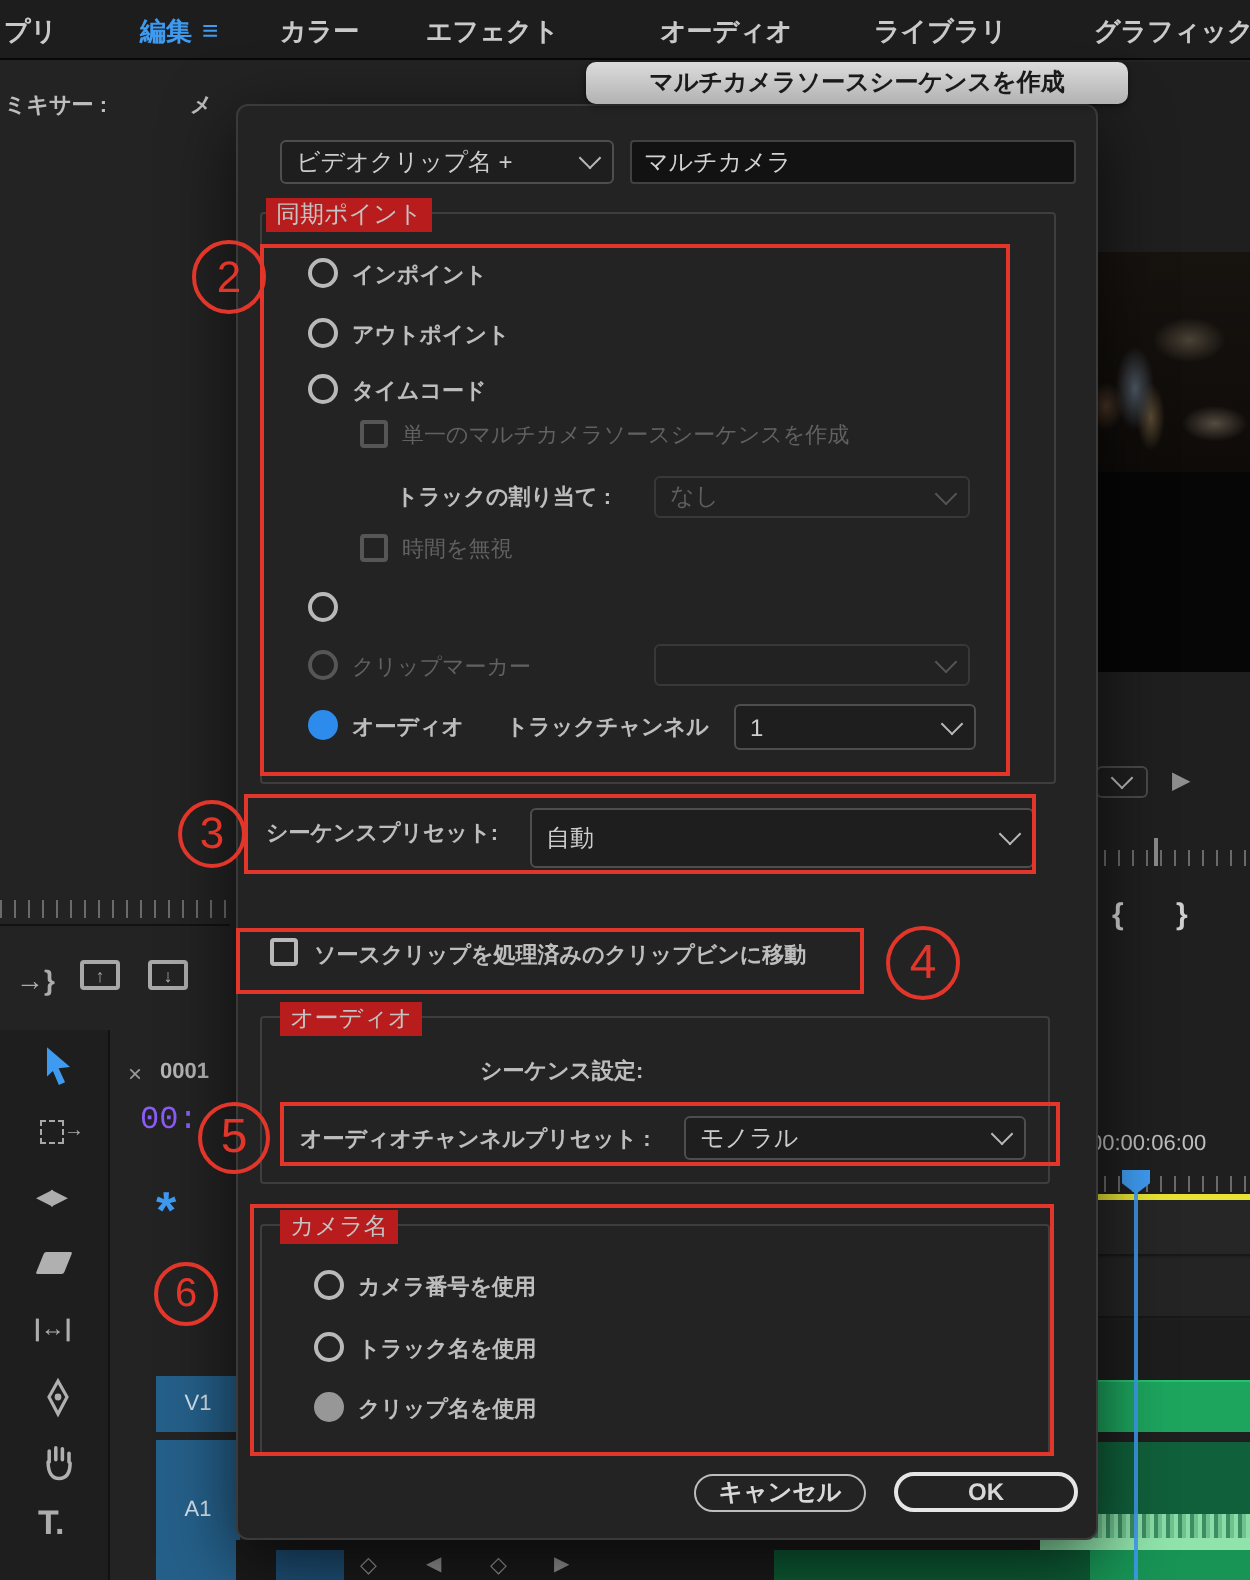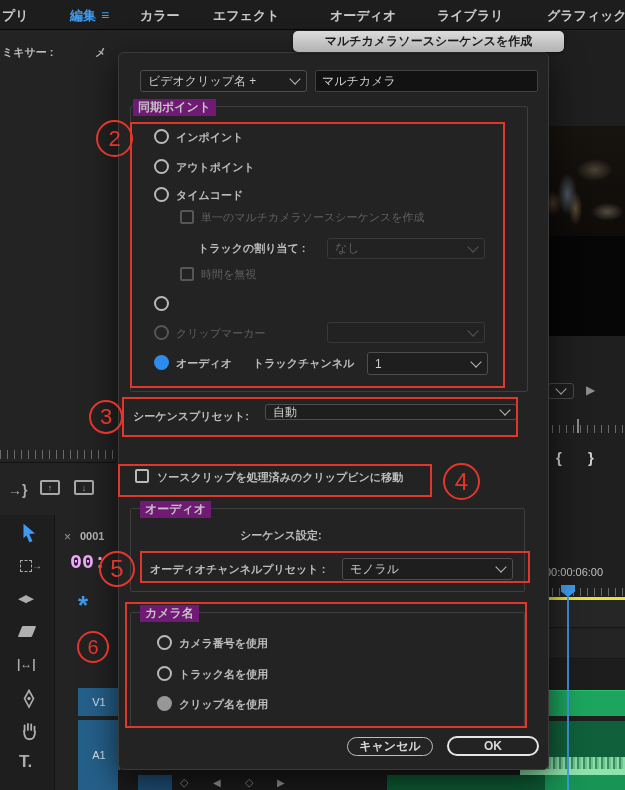--- a/index.html
+++ b/index.html
@@ -22,21 +22,21 @@
   .radio.selgray{background:#979797;border:none}
   .cb{width:14px;height:14px;border:2px solid #b9b9b9;border-radius:2px}
   .cb.dis{border-color:#565656}
   .dd{background:#1e1e1e;border:1px solid #4e4e4e;border-radius:3px;display:flex;align-items:center;
       justify-content:space-between;padding:0 7px;color:#cdcdcd;font-size:12px;white-space:nowrap}
   .dd.dis{border-color:#383838;background:#222222;color:#5e5e5e}
   .chev{width:7px;height:7px;border-right:1.6px solid #b9b9b9;border-bottom:1.6px solid #b9b9b9;
         transform:rotate(45deg);margin-top:-4px;flex:0 0 auto}
   .dd.dis .chev{border-color:#555}
   .group{border:1px solid #3e3e3e;border-radius:2px}
-  .legend{background:#701a75;color:#c3c3c3;font-size:12px;font-weight:bold;padding:0 5px;white-space:nowrap}
+  .legend{background:#b91c1c;color:#c3c3c3;font-size:12px;font-weight:normal;padding:0 5px;white-space:nowrap}
   .input{background:#121212;border:1px solid #414141;border-radius:2px;color:#d2d2d2;font-size:12px;
          padding:0 6px;display:flex;align-items:center}
   .pill{border:1.5px solid #bdbdbd;border-radius:11px;color:#d8d8d8;font-size:12px;font-weight:bold;
         display:flex;align-items:center;justify-content:center;background:transparent;cursor:pointer}
   .pill.primary{border-width:2px;border-color:#e6e6e6}
   
   .redr{border:2px solid #e3362b;z-index:40}
   .redc{border:2px solid #e3362b;border-radius:50%;color:#e3362b;display:flex;align-items:center;
         justify-content:center;font-size:22px;z-index:41;background:transparent}
   
@@ -101,21 +101,21 @@
         <path d="M9 9 V3.5"></path>
         <path d="M12 9 V4"></path>
         <path d="M15 10 V6"></path>
       <path d="M5.5 10 c0 5 2 7.5 5 7.5 c3 0 5 -2 5 -7"></path>
     </g>
   </svg>
   <span class="abs toolglyph" style="left:19px;top:752px;font-size:17px;font-weight:bold">T.</span>
 
   <span class="abs" style="left:64px;top:530px;color:#9a9a9a;font-size:12px">×</span>
   <span class="abs" style="left:80px;top:530px;color:#b5b5b5;font-size:11px;font-weight:bold">0001</span>
-  <span class="abs" style="left:70px;top:551px;color:#f0abfc;font-size:20px;font-weight:bold;font-family:'Liberation Mono','DejaVu Sans Mono',monospace">00:</span>
+  <span class="abs" style="left:70px;top:551px;color:#8b5cf6;font-size:16px;font-weight:normal;font-family:'Liberation Mono','DejaVu Sans Mono',monospace">00:</span>
   <span class="abs" style="left:78px;top:590px;color:#3f9bf0;font-size:26px;font-weight:bold">*</span>
 
   <div class="abs" style="left:78px;top:688px;width:42px;height:28px;background:#25608a;display:flex;align-items:center;justify-content:center">
     <span style="color:#d3e2ec;font-size:11px">V1</span>
   </div>
   <div class="abs" style="left:78px;top:720px;width:42px;height:70px;background:#25608a;display:flex;align-items:center;justify-content:center">
     <span style="color:#d3e2ec;font-size:11px">A1</span>
   </div>
 
   <div class="abs" style="left:545px;top:31px;width:80px;height:759px;background:#1f1f1f"></div>
@@ -209,21 +209,21 @@
 
   <div class="abs radio selblue dlg" style="left:154px;top:355px"></div>
   <span class="abs lbl b dlg" style="left:176px;top:356px">オーディオ</span>
   <span class="abs lbl b dlg" style="left:253px;top:356px">トラックチャンネル</span>
   <div class="abs dd dlg" style="left:367px;top:352px;width:121px;height:23px">
     <span>1</span>
       <span class="chev"></span>
   </div>
 
   <span class="abs lbl b dlg" style="left:133px;top:409px">シーケンスプリセット:</span>
-  <div class="abs dd dlg" style="left:265px;top:404px;width:252px;height:16px">
+  <div class="abs dd dlg" style="left:265px;top:404px;width:252px;height:30px">
     <span>自動</span>
       <span class="chev"></span>
   </div>
 
 
   <div class="abs cb dlg" style="left:135px;top:469px"></div>
   <span class="abs lbl b dlg" style="left:157px;top:470px">ソースクリップを処理済みのクリップビンに移動</span>
 
   <div class="abs group dlg" style="left:130px;top:508px;width:395px;height:84px"></div>
   <span class="abs legend dlg" style="left:140px;top:501px">オーディオ</span>

